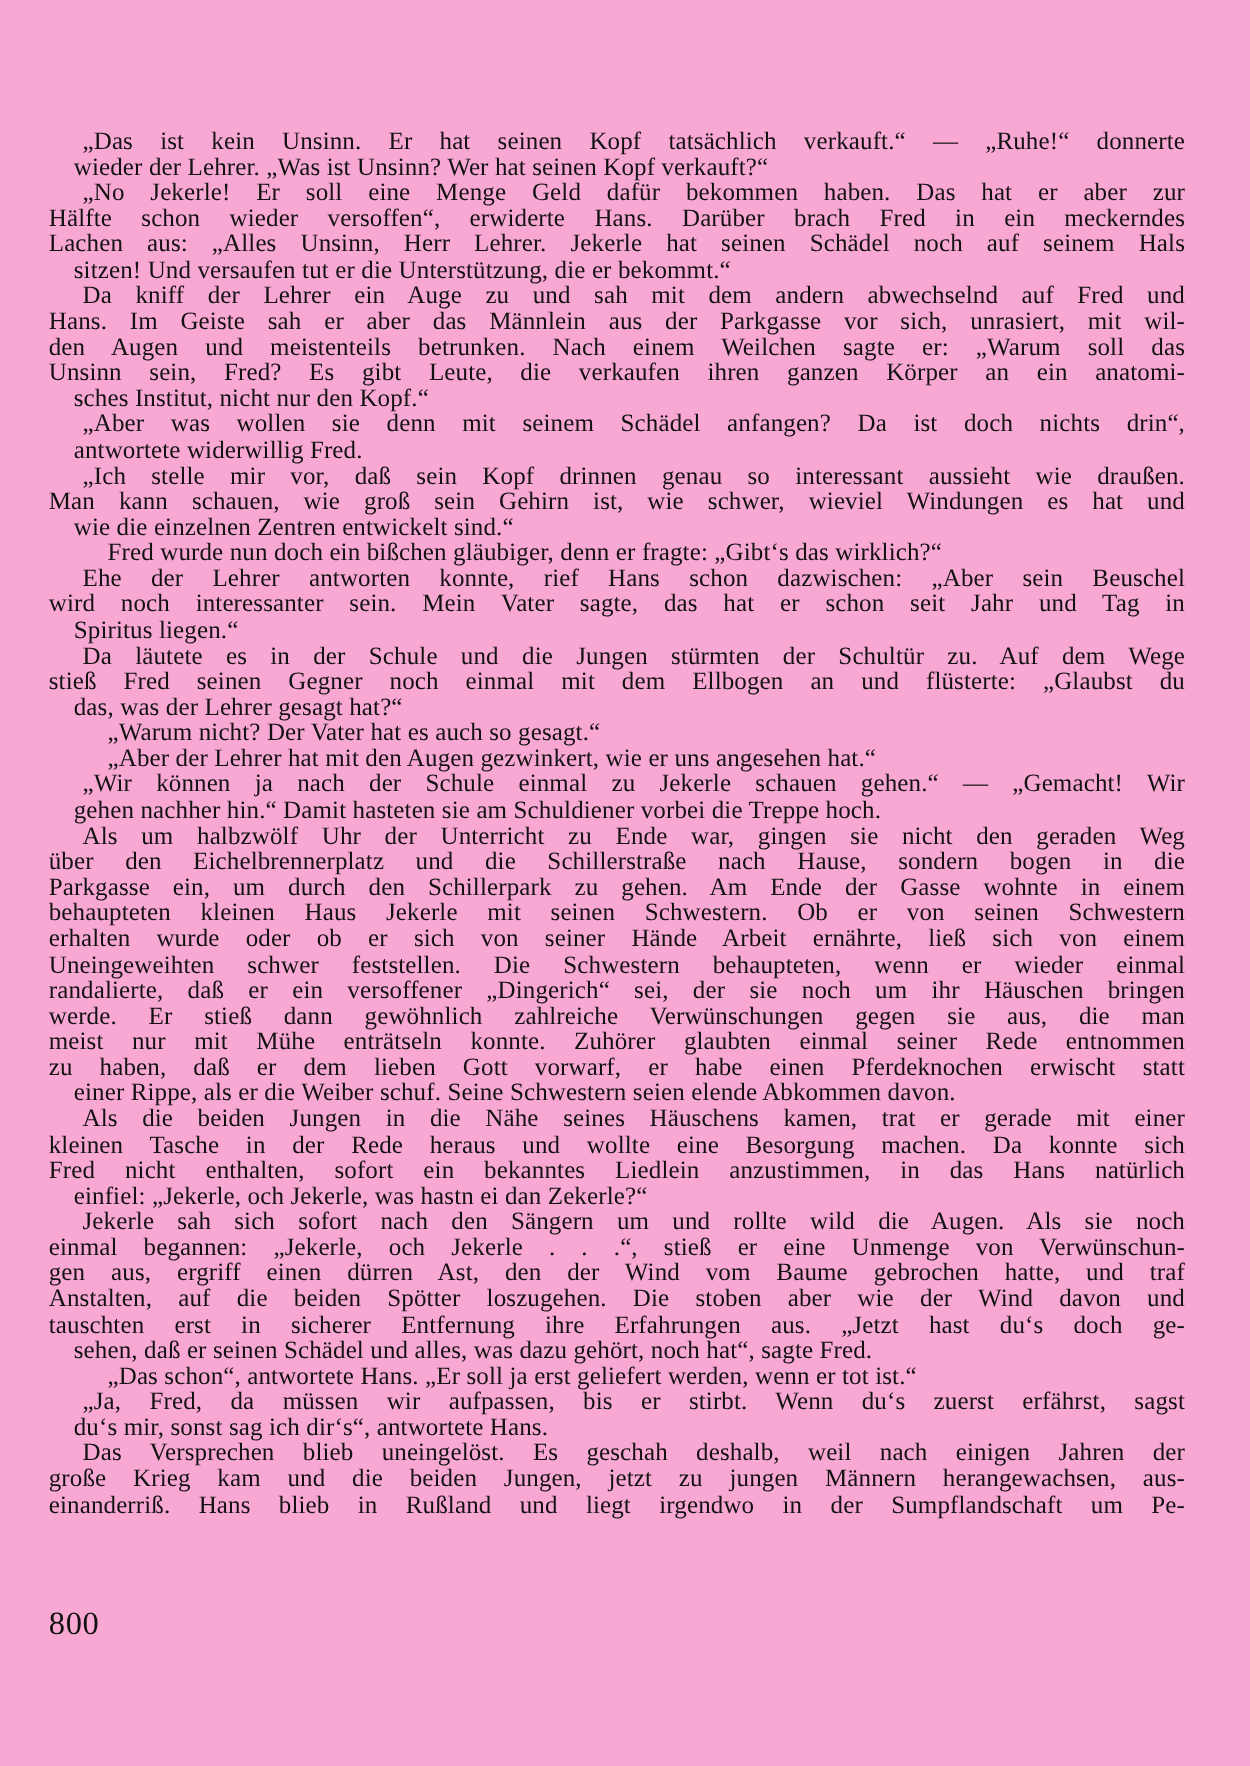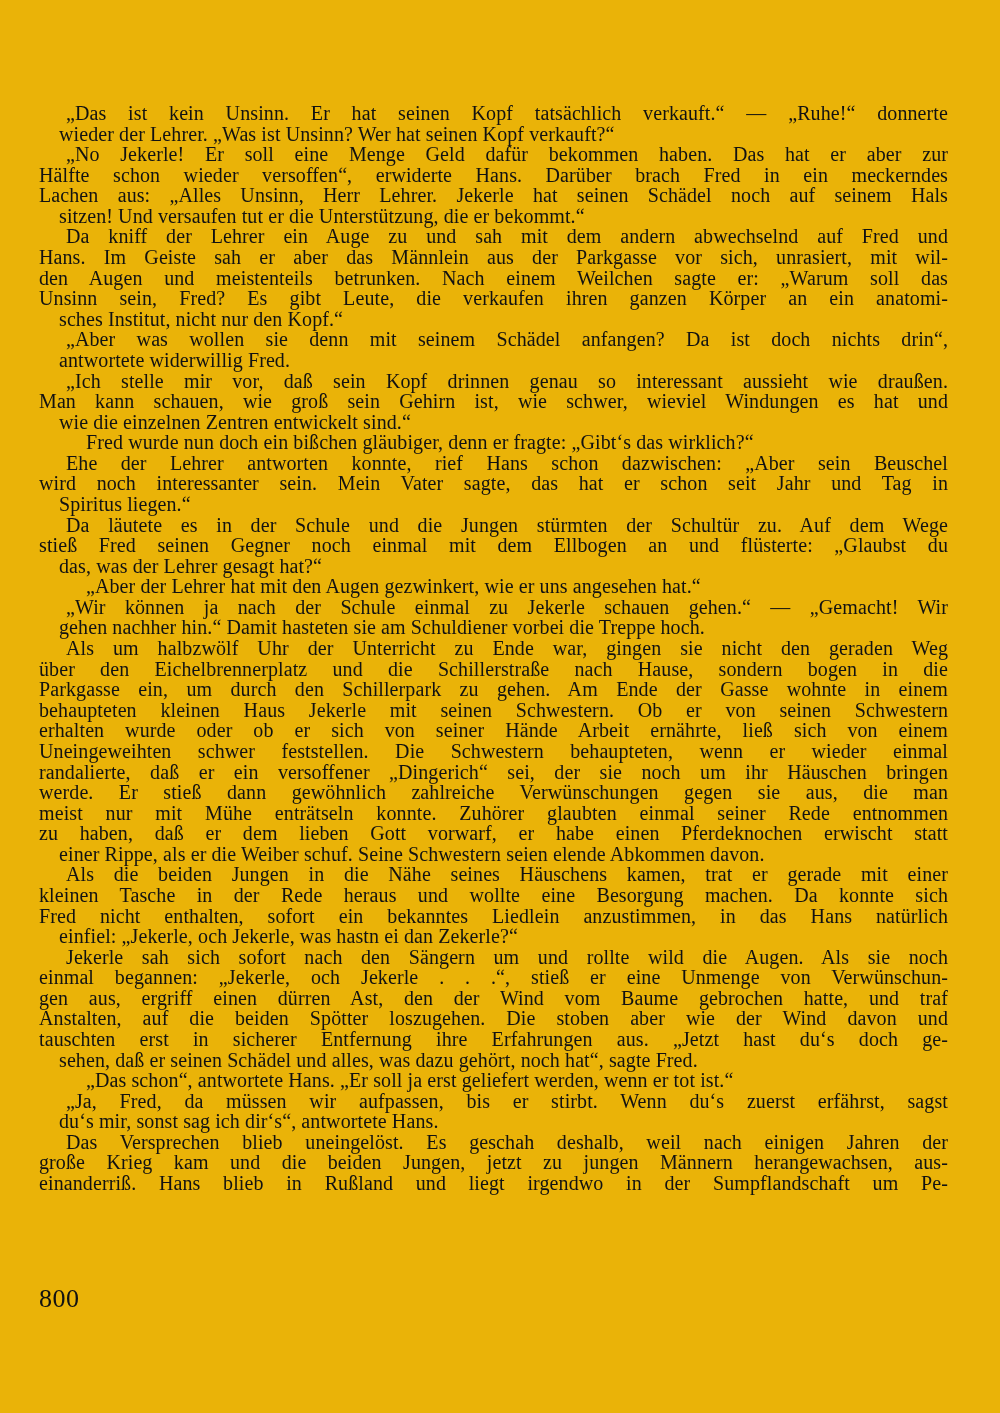--- a/index.html
+++ b/index.html
@@ -4,21 +4,21 @@
 <style>
   html, body {
     margin: 0;
     padding: 0;
     background: #fdfdfb;
   }
   .page {
     position: relative;
     width: 1000px;
     height: 1413px;
-    background: #eab308;
+    background: #f9a8d4;
     color: #121212;
     font-family: "Liberation Serif", serif;
     overflow: hidden;
   }
   .text-block {
     position: absolute;
     left: 39px;
     top: 103px;
     width: 909px;
   }
@@ -85,20 +85,23 @@
         <span class="line first">Ehe der Lehrer antworten konnte, rief Hans schon dazwischen: „Aber sein Beuschel</span>
         <span class="line">wird noch interessanter sein. Mein Vater sagte, das hat er schon seit Jahr und Tag in</span>
         <span class="line last">Spiritus liegen.“</span>
       </p>
       <p class="para">
         <span class="line first">Da läutete es in der Schule und die Jungen stürmten der Schultür zu. Auf dem Wege</span>
         <span class="line">stieß Fred seinen Gegner noch einmal mit dem Ellbogen an und flüsterte: „Glaubst du</span>
         <span class="line last">das, was der Lehrer gesagt hat?“</span>
       </p>
       <p class="para">
+        <span class="line first last">„Warum nicht? Der Vater hat es auch so gesagt.“</span>
+      </p>
+      <p class="para">
         <span class="line first last">„Aber der Lehrer hat mit den Augen gezwinkert, wie er uns angesehen hat.“</span>
       </p>
       <p class="para">
         <span class="line first">„Wir können ja nach der Schule einmal zu Jekerle schauen gehen.“ — „Gemacht! Wir</span>
         <span class="line last">gehen nachher hin.“ Damit hasteten sie am Schuldiener vorbei die Treppe hoch.</span>
       </p>
       <p class="para">
         <span class="line first">Als um halbzwölf Uhr der Unterricht zu Ende war, gingen sie nicht den geraden Weg</span>
         <span class="line">über den Eichelbrennerplatz und die Schillerstraße nach Hause, sondern bogen in die</span>
         <span class="line">Parkgasse ein, um durch den Schillerpark zu gehen. Am Ende der Gasse wohnte in einem</span>

